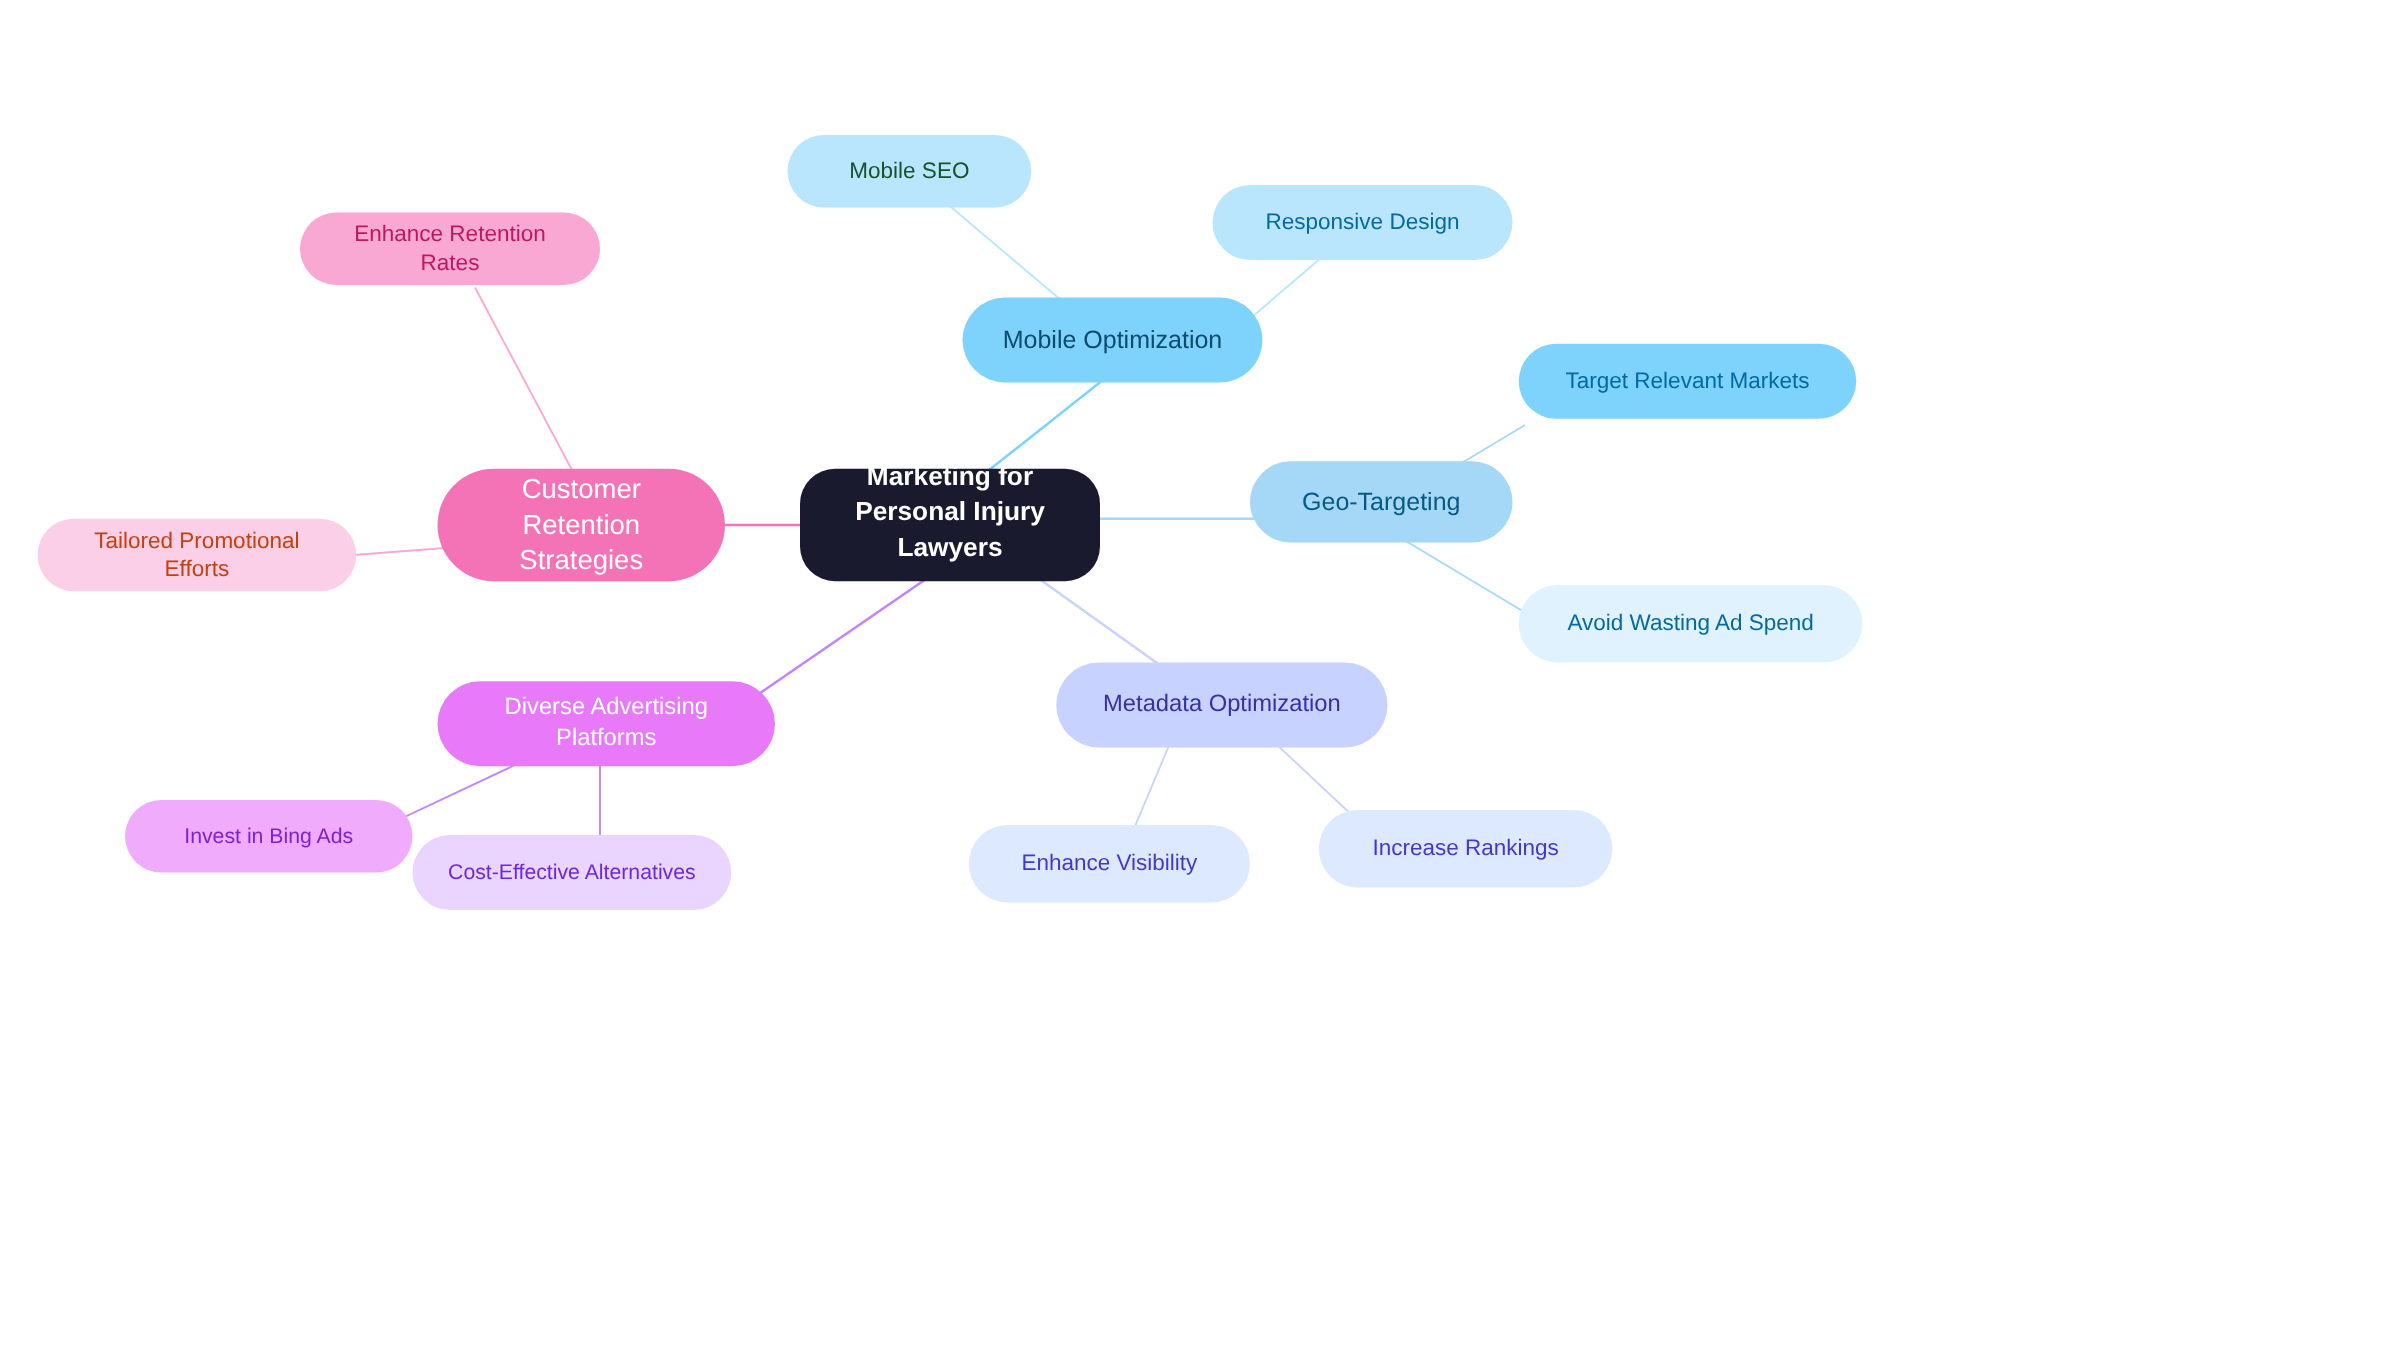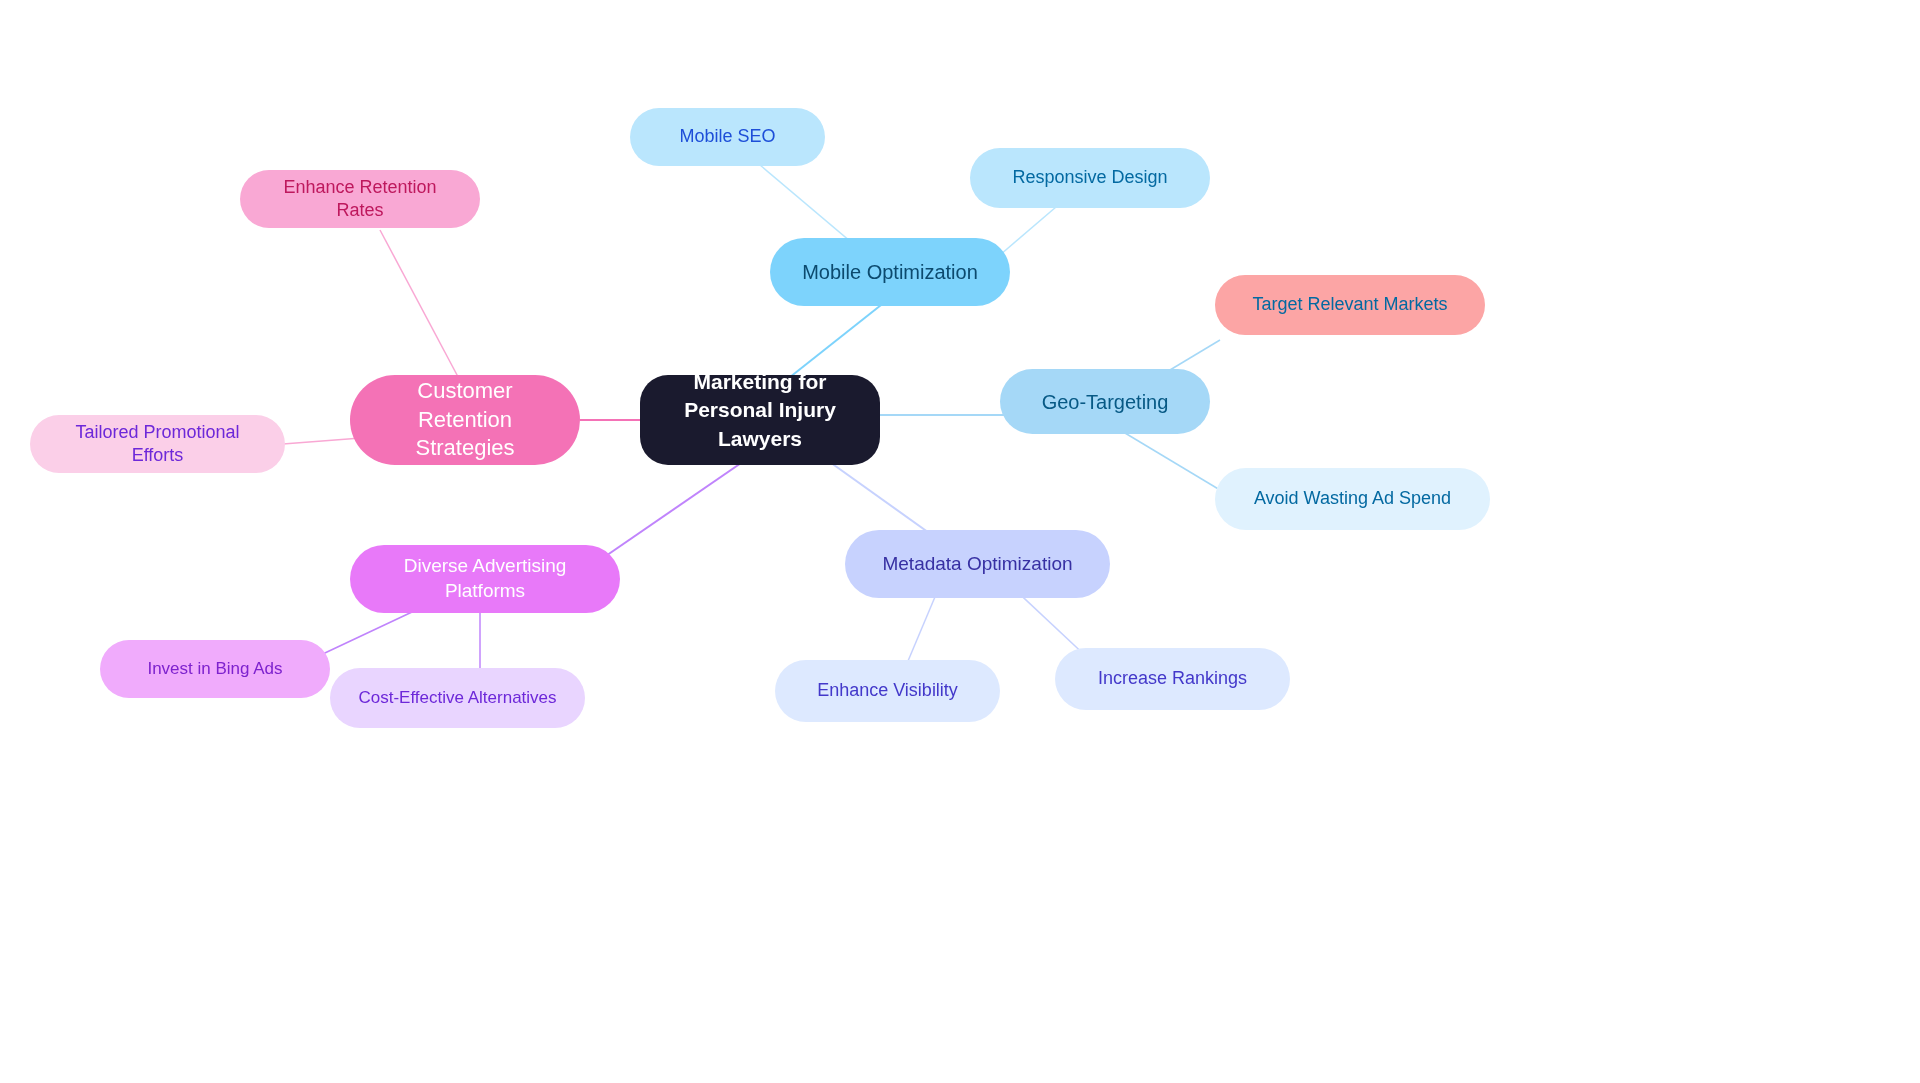--- a/index.html
+++ b/index.html
@@ -83,53 +83,53 @@
 
 <div class="node" style="left:350px; top:375px; width:230px; height:90px; background:#f472b6; color:#fff; font-size:22px;">
   <span style="white-space:pre-line; line-height:1.3;">Customer Retention
 Strategies</span>
 </div>
 
 <div class="node" style="left:240px; top:170px; width:240px; height:58px; background:#f9a8d4; color:#be185d; font-size:18px;justify-content:flex-end;">
   <span>Enhance Retention Rates</span>
 </div>
 
-<div class="node" style="left:30px; top:415px; width:255px; height:58px; background:#fbcfe8; color:#6d28d9; font-size:18px;">
+<div class="node" style="left:30px; top:415px; width:255px; height:58px; background:#fbcfe8; color:#c2410c; font-size:18px;">
   <span>Tailored Promotional Efforts</span>
 </div>
 
 <div class="node" style="left:350px; top:545px; width:270px; height:68px; background:#e879f9; color:#fff; font-size:19px;">
   <span>Diverse Advertising Platforms</span>
 </div>
 
 <div class="node" style="left:100px; top:640px; width:230px; height:58px; background:#f0abfc; color:#7e22ce; font-size:17px;">
   <span>Invest in Bing Ads</span>
 </div>
 
 <div class="node" style="left:330px; top:668px; width:255px; height:60px; background:#e9d5ff; color:#6d28d9; font-size:17px;">
   <span>Cost-Effective Alternatives</span>
 </div>
 
 <div class="node" style="left:770px; top:238px; width:240px; height:68px; background:#7dd3fc; color:#0c4a6e; font-size:20px;">
   <span>Mobile Optimization</span>
 </div>
 
-<div class="node" style="left:630px; top:108px; width:195px; height:58px; background:#bae6fd; color:#1d4ed8; font-size:18px;">
+<div class="node" style="left:630px; top:108px; width:195px; height:58px; background:#bae6fd; color:#14532d; font-size:18px;">
   <span>Mobile SEO</span>
 </div>
 
 <div class="node" style="left:970px; top:148px; width:240px; height:60px; background:#bae6fd; color:#0369a1; font-size:18px;align-items:center;">
   <span>Responsive Design</span>
 </div>
 
 <div class="node" style="left:1000px; top:369px; width:210px; height:65px; background:#a5d8f7; color:#075985; font-size:20px;">
   <span>Geo-Targeting</span>
 </div>
 
-<div class="node" style="left:1215px; top:275px; width:270px; height:60px; background:#fca5a5; color:#0369a1; font-size:18px;">
+<div class="node" style="left:1215px; top:275px; width:270px; height:60px; background:#7dd3fc; color:#0369a1; font-size:18px;">
   <span>Target Relevant Markets</span>
 </div>
 
 <div class="node" style="left:1215px; top:468px; width:275px; height:62px; background:#e0f2fe; color:#0369a1; font-size:18px;">
   <span>Avoid Wasting Ad Spend</span>
 </div>
 
 <div class="node" style="left:845px; top:530px; width:265px; height:68px; background:#c7d2fe; color:#3730a3; font-size:19px;justify-content:center;">
   <span>Metadata Optimization</span>
 </div>

